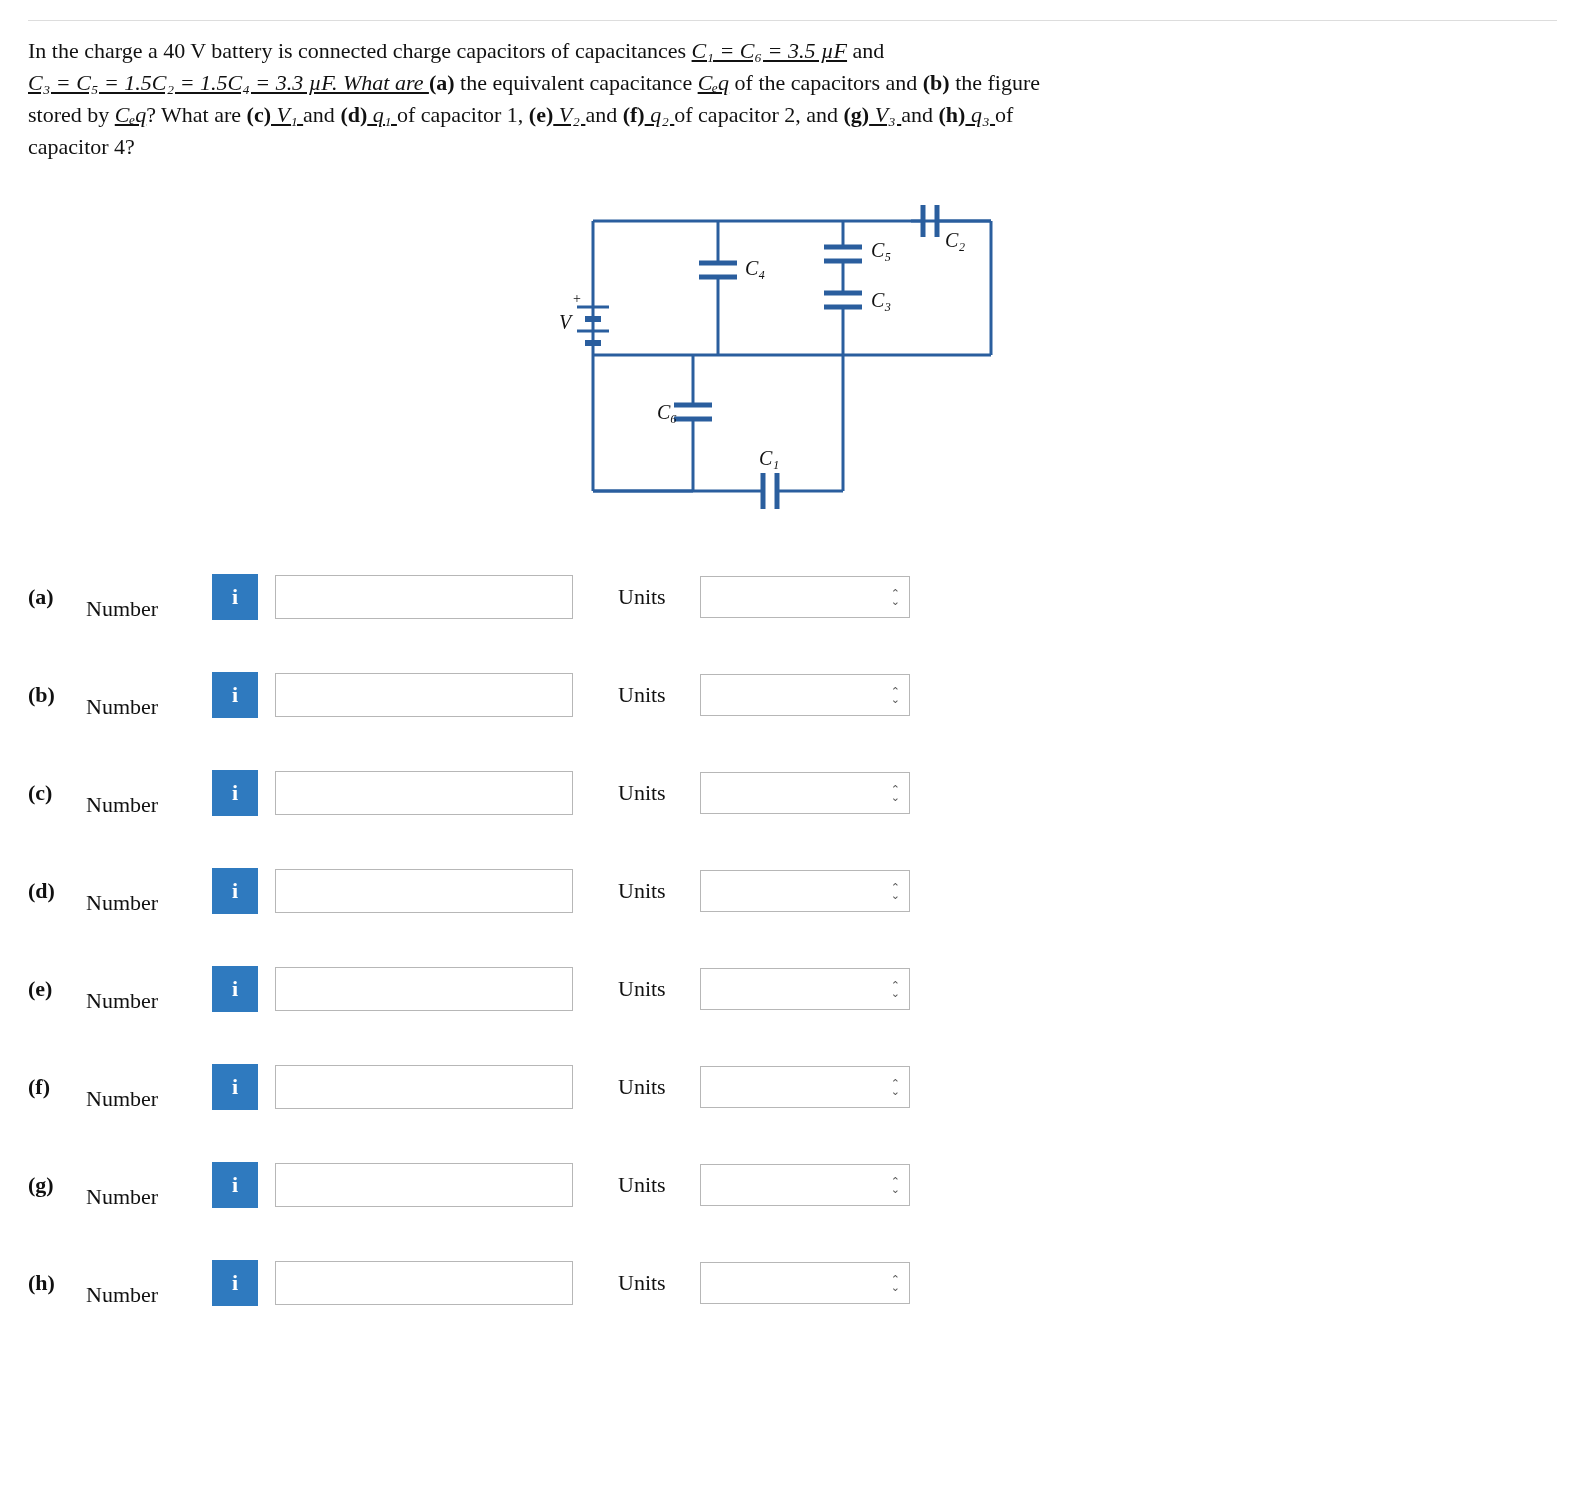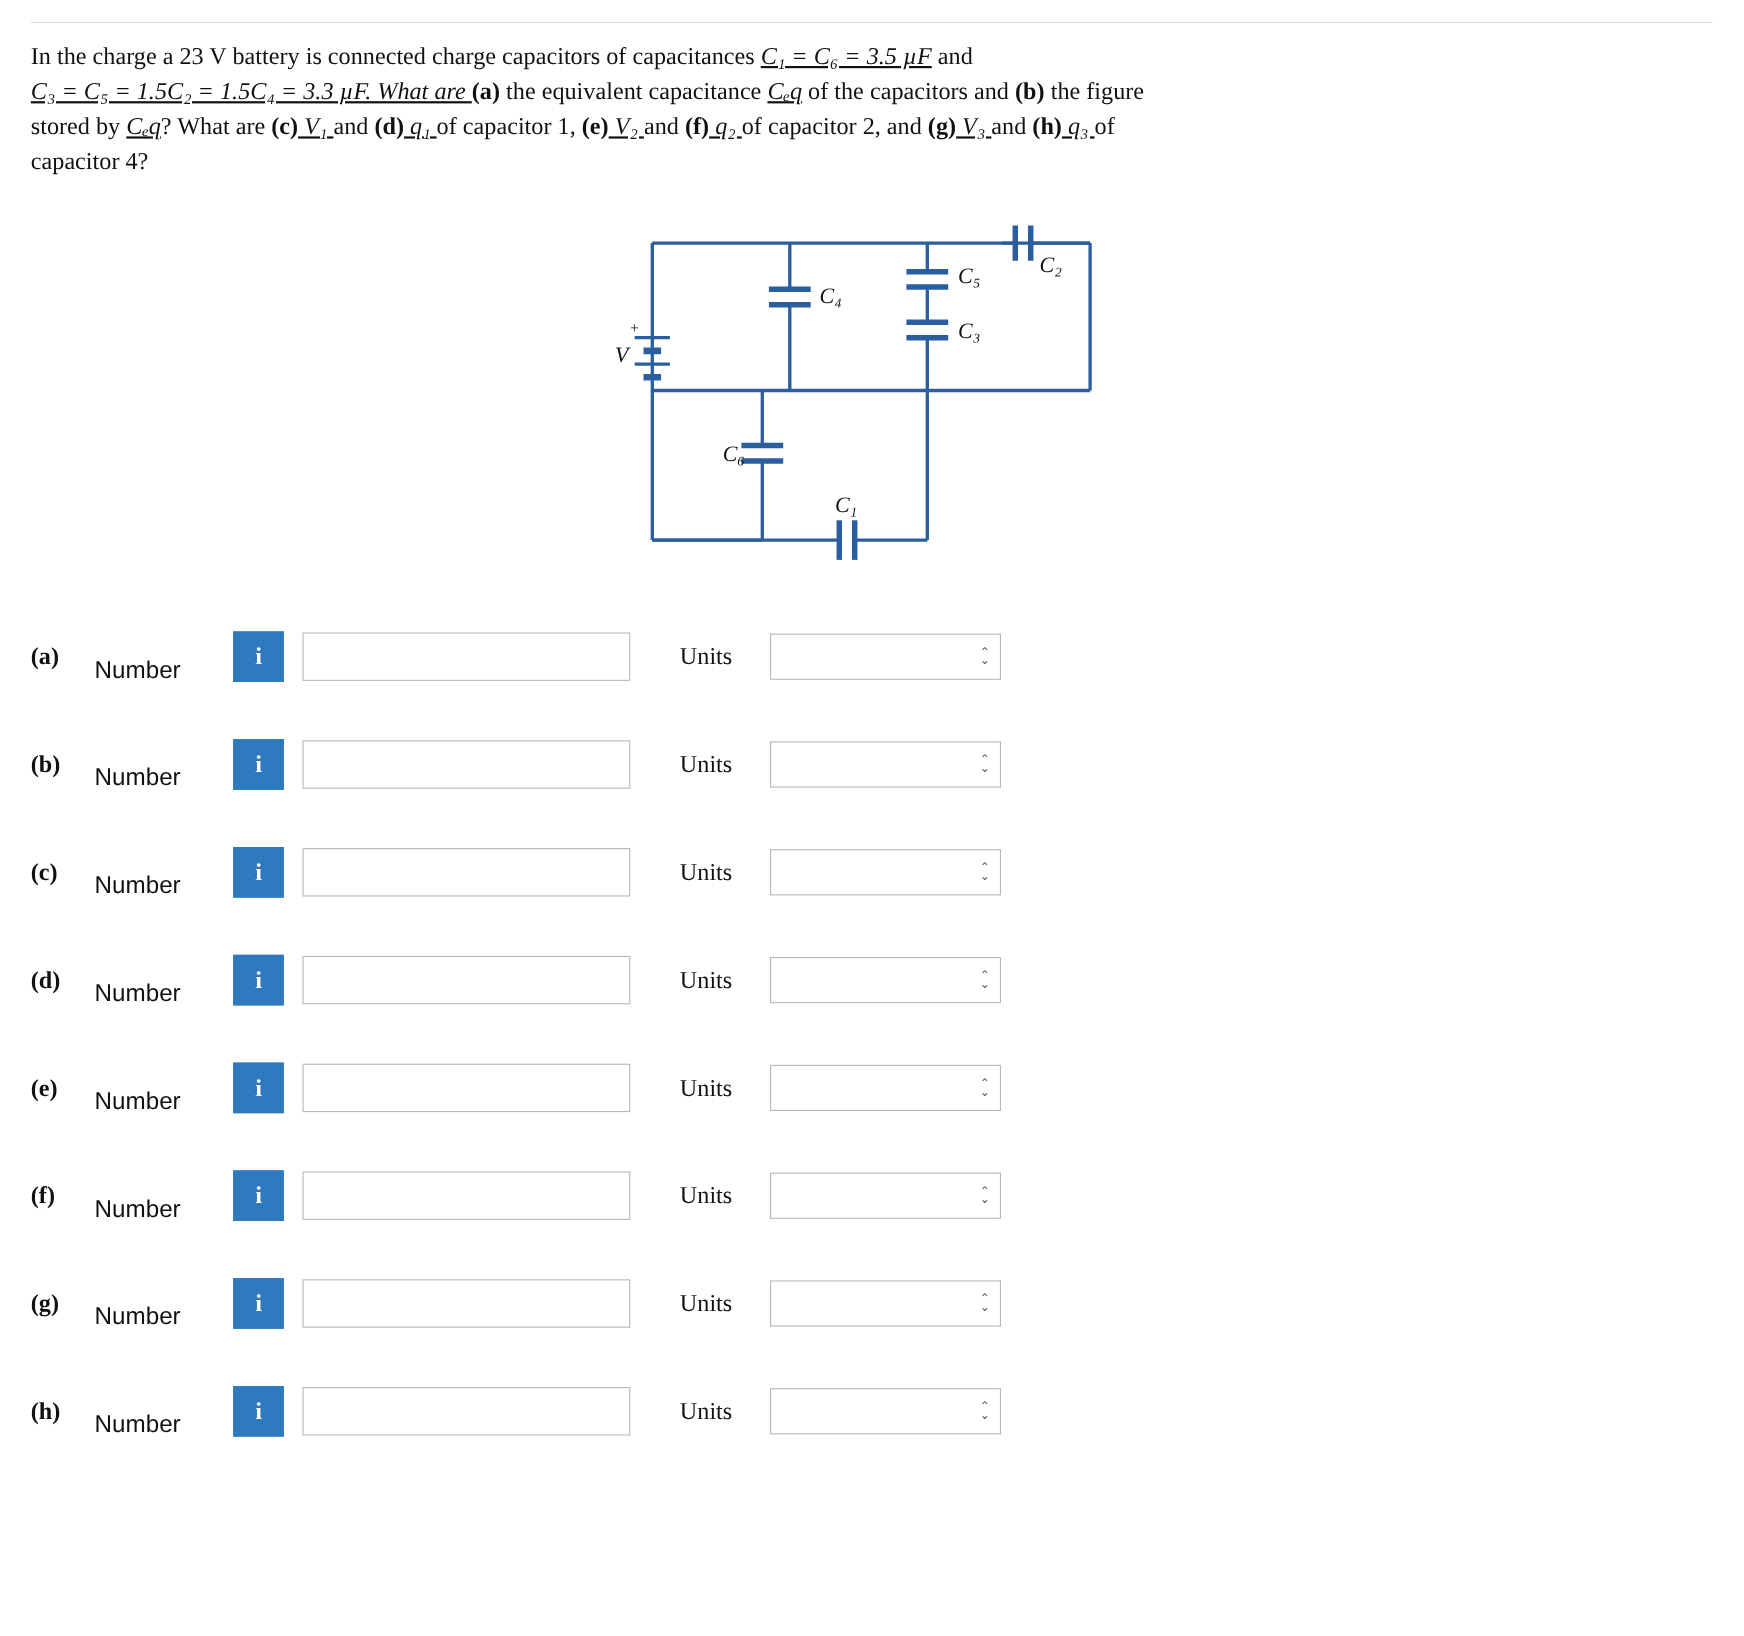--- a/index.html
+++ b/index.html
@@ -20,21 +20,21 @@
   .problem { margin-bottom: 28px; }
   .it  { font-style: italic; text-decoration: underline; }
   .figwrap {
     text-align: center;
     margin: 16px auto 40px auto;
   }
   svg.circuit { display: inline-block; }
   .rows { display: flex; flex-direction: column; gap: 42px; margin-top: 20px; }
   .row { display: flex; align-items: center; gap: 18px; }
   .lbl { width: 40px; font-weight: bold; font-family: Georgia, serif; }
-  .word { width: 108px; font-family: Liberation Sans, sans-serif; margin-top: 24px; }
+  .word { width: 108px; font-family: Liberation Serif, serif; margin-top: 24px; }
   .info {
     width: 44px; height: 44px;
     background: #2f7abf; color: #fff; font-family: Georgia, serif;
     font-weight: bold; font-size: 22px; display:flex;
     align-items:center; justify-content:center;
     border: 1px solid #2f7abf;
     cursor: pointer;
   }
   input.num {
     width: 280px; height: 42px;
@@ -65,21 +65,21 @@
     color: #555;
     pointer-events: none;
   }
 </style>
 </head>
 <body>
 
 <hr class="top">
 
 <div class="problem">
-  <span>In the charge a </span><span>23 V</span><span> battery is connected charge capacitors of capacitances </span><span class="it">C₁ = C₆ = 3.5 µF</span><span> and</span><br>
+  <span>In the charge a </span><span>40 V</span><span> battery is connected charge capacitors of capacitances </span><span class="it">C₁ = C₆ = 3.5 µF</span><span> and</span><br>
   <span class="it">C₃ = C₅ = 1.5C₂ = 1.5C₄ = 3.3 µF. What are </span><b>(a)</b><span> the equivalent capacitance </span><span class="it">Cₑq</span><span> of the capacitors and </span><b>(b)</b><span> the figure</span><br>
   <span>stored by </span><span class="it">Cₑq</span><span>? What are </span><b>(c)</b><span class="it"> V₁ </span><span>and </span><b>(d)</b><span class="it"> q₁ </span><span>of capacitor 1, </span><b>(e)</b><span class="it"> V₂ </span><span>and </span><b>(f)</b><span class="it"> q₂ </span><span>of capacitor 2, and </span><b>(g)</b><span class="it"> V₃ </span><span>and </span><b>(h)</b><span class="it"> q₃ </span><span>of</span><br>
   <span>capacitor 4?</span>
 </div>
 
 <div class="figwrap">
 <svg class="circuit" width="560" height="330" viewBox="0 0 560 330">
   <g stroke="#2a5e9e" stroke-width="3" fill="none">
 
     <path d="M80 30 H478"></path>

